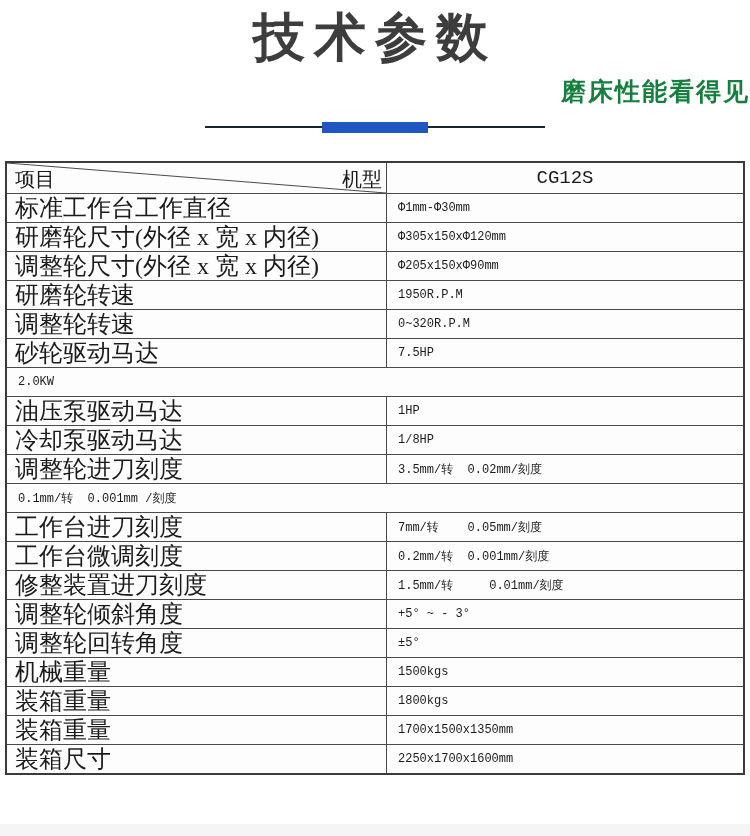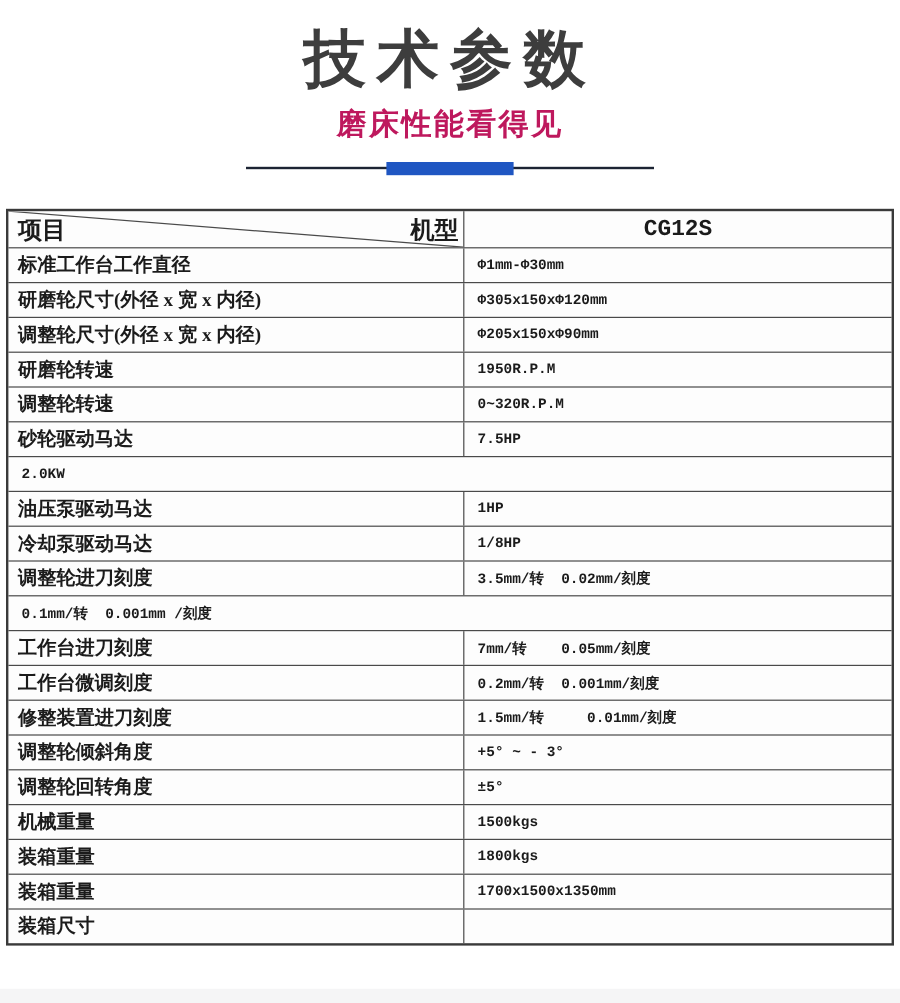--- a/index.html
+++ b/index.html
@@ -6,36 +6,36 @@
   body {
     width: 750px; height: 836px;
     background: #ffffff;
     position: relative;
     font-family: "Liberation Serif", serif;
     overflow: hidden;
   }
 
   
   .page-title {
-    margin: 0; padding-top: 21px;
+    margin: 0; padding-top: 8px;
     text-align: center;
     font-family: "Liberation Sans", sans-serif;
     font-size: 52px; line-height: 58px;
     font-weight: 700;
     letter-spacing: 9px;
     color: #3d3d3d;
   }
   .page-subtitle {
     margin-top: 12px;
-    text-align: center;
+    text-align: right;
     font-family: "Liberation Sans", sans-serif;
     font-size: 25px; line-height: 26px;
     font-weight: 700;
     letter-spacing: 2px;
-    color: #be185d;
+    color: #15803d;
   }
   .divider {
     position: relative;
     width: 340px; height: 11px;
     margin: 18px auto 0 auto;
   }
   .divider .divider-line {
     position: absolute; left: 0; right: 0; top: 4px;
     height: 2px; background: #1c2433;
   }
@@ -46,40 +46,39 @@
     background: #1f56c2;
   }
 
   
   .spec-table {
     margin: 28px 0 0 5px;
     width: 740px;
     border: 2px solid #3a3a3a;
     box-sizing: border-box;
     background: #fdfdfd;
-    font-weight: bold;
   }
   .t-row {
     display: flex;
     height: 28px;
     border-top: 1px solid #4a4a4a;
   }
   .t-row.t-header { height: 30px; border-top: none; }
   .cell {
     box-sizing: border-box;
     display: flex; align-items: center;
     color: #1b1b1b;
     overflow: hidden;
   }
   .label-cell {
     width: 380px;
     padding-left: 8px;
     border-right: 1px solid #4a4a4a;
     font-family: "Liberation Serif", serif;
-    font-size: 16px;
+    font-size: 24px;
   }
   .value-cell {
     flex: 1;
     padding-left: 11px;
     font-family: "Liberation Mono", "Liberation Serif", monospace;
     font-size: 12px;
     white-space: pre;
   }
   .header-diagonal {
     position: relative;
@@ -205,17 +204,18 @@
       <div class="t-row">
         <div class="cell label-cell">装箱重量</div>
         <div class="cell value-cell">1800kgs</div>
       </div>
       <div class="t-row">
         <div class="cell label-cell">装箱重量</div>
         <div class="cell value-cell">1700x1500x1350mm</div>
       </div>
       <div class="t-row">
         <div class="cell label-cell">装箱尺寸</div>
+        <div class="cell value-cell">2250x1700x1600mm</div>
       </div>
     </div>
 </div>
 
 <div class="footer-band"></div>
 
 </body></html>

